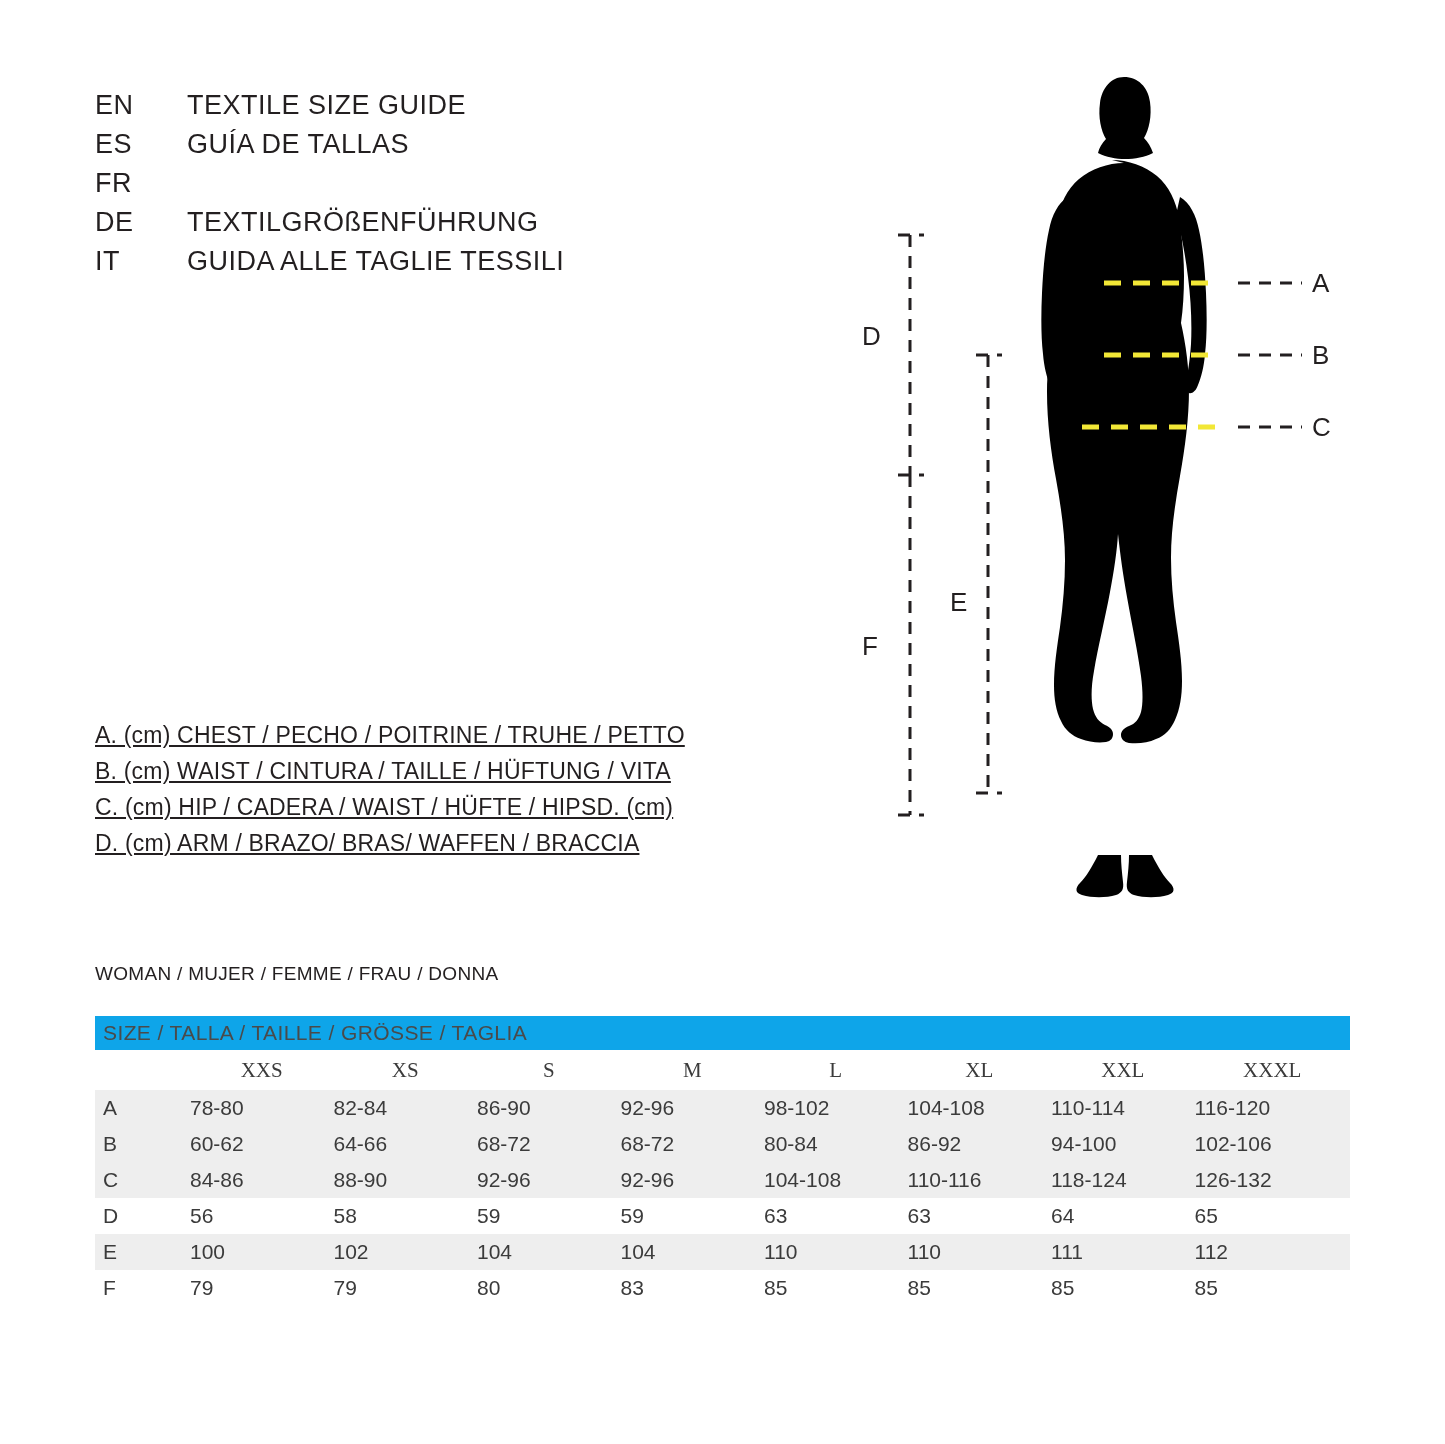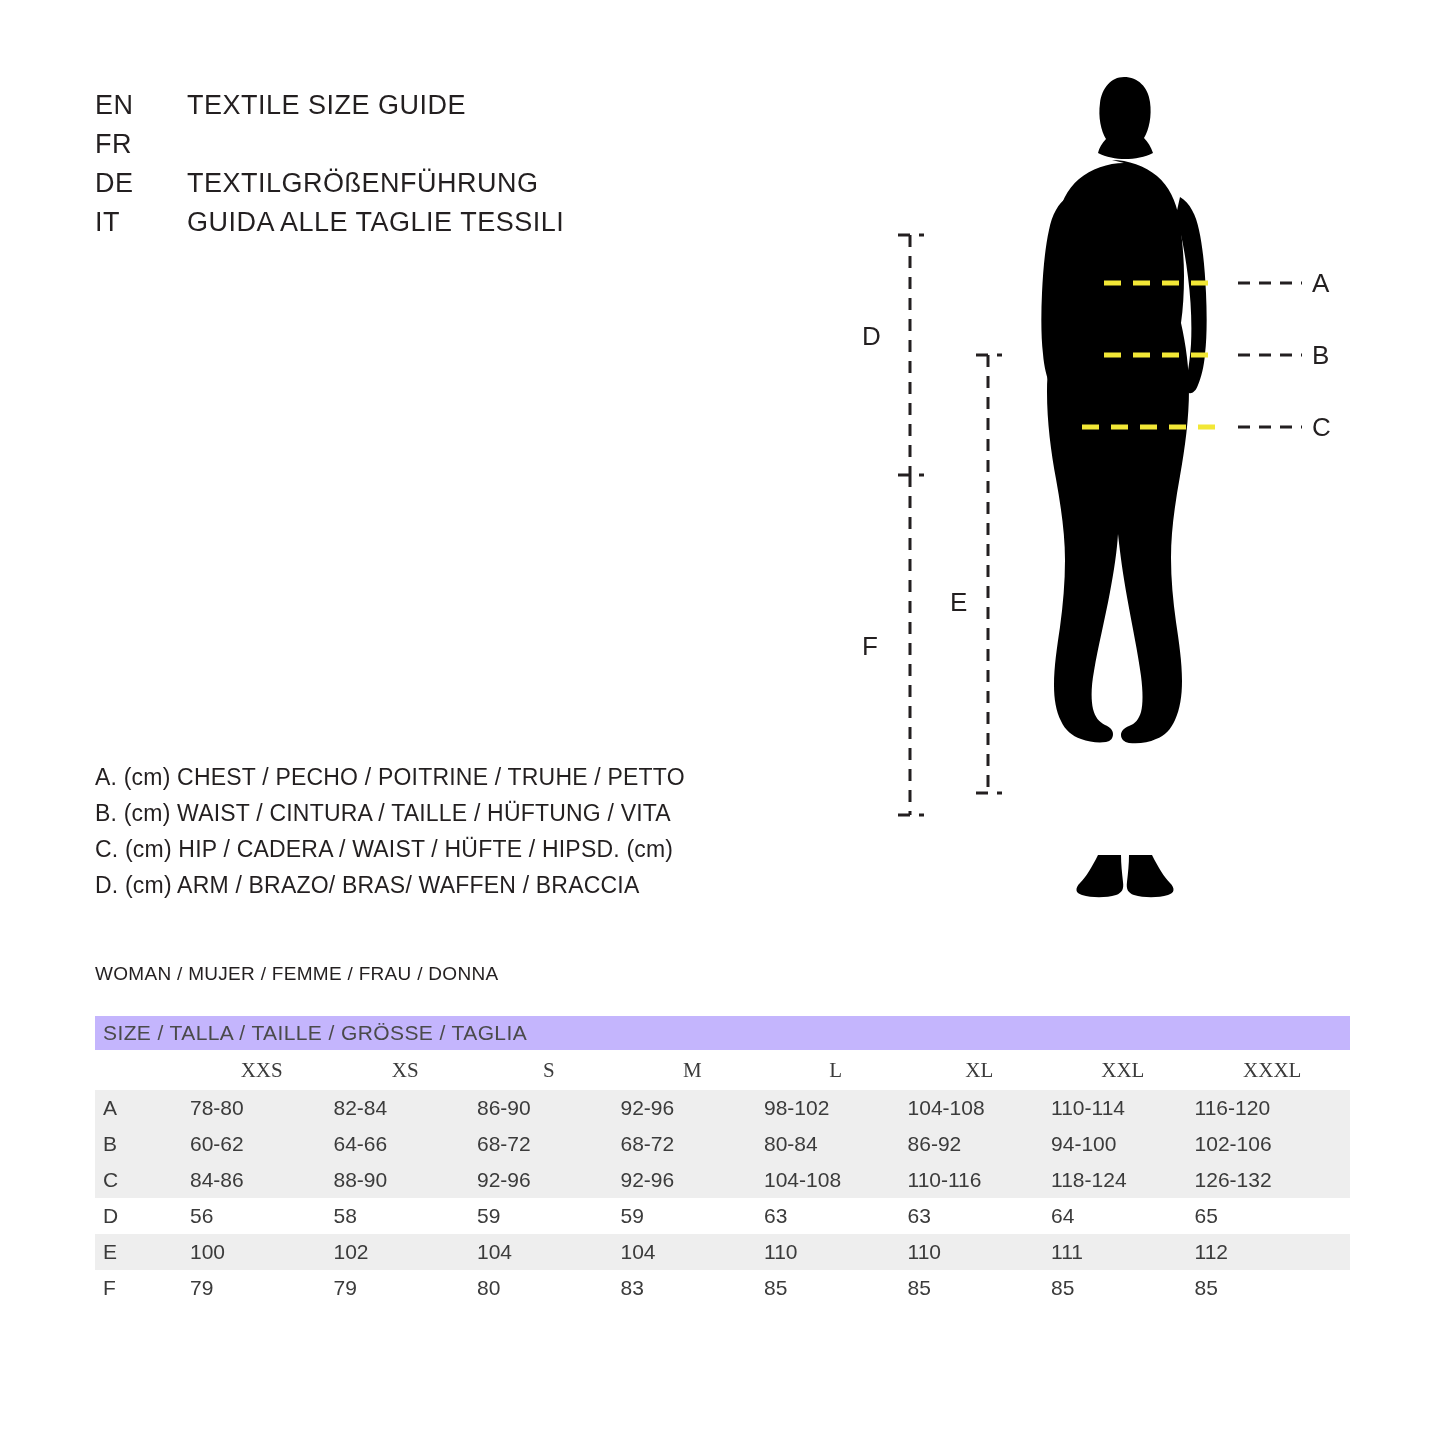--- a/index.html
+++ b/index.html
@@ -40,22 +40,23 @@
     flex: 0 0 92px;
   }
   .lang-text {
     white-space: nowrap;
   }
 
   
   #legend-block {
     position: absolute;
     left: 95px;
-    top: 764px;
+    top: 722px;
     width: 800px;
+    text-decoration: underline;
   }
   .legend-row {
     font-size: 23px;
     height: 36px;
     white-space: nowrap;
     letter-spacing: 0.2px;
   }
 
   
   #gender-caption {
@@ -77,21 +78,21 @@
     font-size: 21px;
     color: #3b3b3b;
   }
   #size-table td, #size-table th {
     padding: 0;
     margin: 0;
     font-weight: normal;
     height: 32px;
   }
   #size-table .hdr-band td {
-    background: #c4b5fd;
+    background: #0ea5e9;
     color: #4a4a4a;
     font-size: 21px;
     text-align: left;
     padding-left: 8px;
     height: 34px;
     letter-spacing: 0.4px;
   }
   #size-table tr.size-row td {
     text-align: left;
     height: 36px;
@@ -137,20 +138,24 @@
 </style>
 </head>
 <body>
 
 <div class="page">
 
   <div id="lang-block">
     <div class="lang-row">
       <span class="lang-code">EN</span>
       <span class="lang-text">TEXTILE SIZE GUIDE</span>
+    </div>
+    <div class="lang-row">
+      <span class="lang-code">ES</span>
+      <span class="lang-text">GUÍA DE TALLAS</span>
     </div>
     <div class="lang-row">
       <span class="lang-code">FR</span>
     </div>
     <div class="lang-row">
       <span class="lang-code">DE</span>
       <span class="lang-text">TEXTILGRÖßENFÜHRUNG</span>
     </div>
     <div class="lang-row">
       <span class="lang-code">IT</span>

